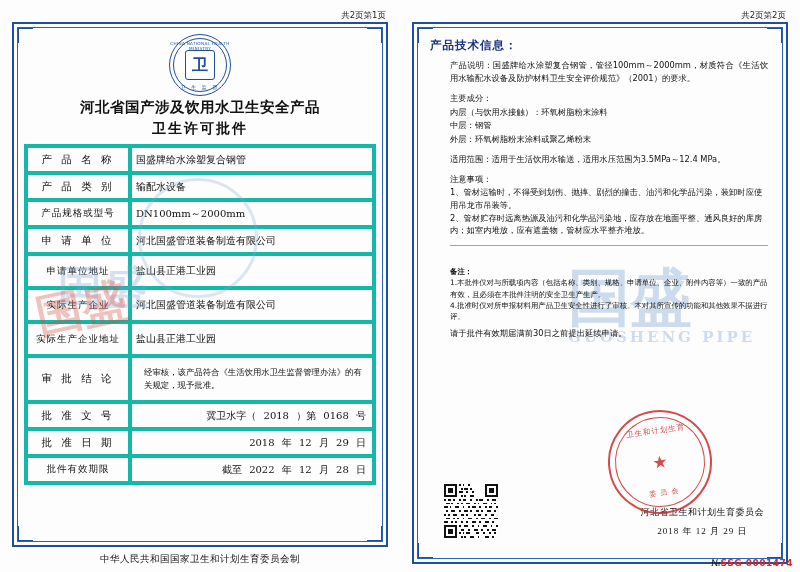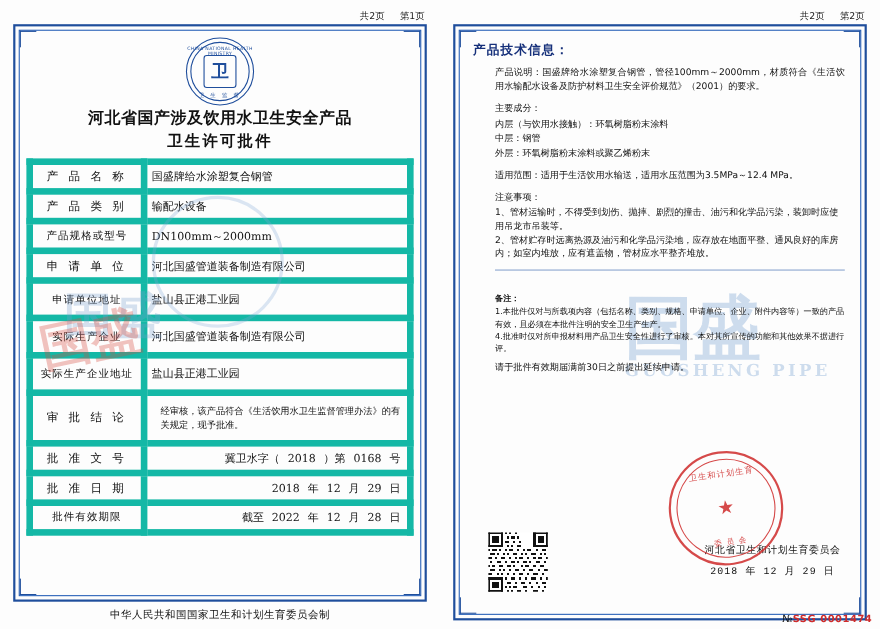--- a/index.html
+++ b/index.html
@@ -22,21 +22,20 @@
     width: 400px; height: 572px;
     padding: 8px 10px 6px 10px;
     display: flex;
     flex-direction: column;
   }
   .half.left { }
   .half.right { }
 
   .page-marks {
     display: flex; justify-content: flex-end;
-    gap: 14px;
     font-size: 8.5px; color: #222;
     height: 14px; line-height: 14px;
     padding-right: 4px;
   }
 
   
   .cert {
     position: relative;
     flex: 1;
     border: 2px solid #1f4e9c;
@@ -117,21 +116,21 @@
     margin: 3px 0 6px 0;
   }
 
   table.form {
     width: 100%;
     border-collapse: collapse;
     table-layout: fixed;
     font-size: 10px;
   }
   table.form td {
-    border: 6px solid #14b8a6;
+    border: 4px solid #14b8a6;
     padding: 0 4px;
     height: 27px;
     vertical-align: middle;
     color: #111;
   }
   td.label {
     width: 104px;
     text-align: center;
     letter-spacing: 3px;
     font-size: 10.5px;
@@ -200,26 +199,26 @@
   .remark .rtitle { font-weight: bold; }
   .notice {
     margin: 6px 8px 0 26px;
     font-size: 8.3px;
     color: #111;
     position: relative; z-index: 3;
   }
 
   .sign-block {
     position: absolute;
-    right: 18px; bottom: 32px;
+    right: 18px; bottom: 20px;
     text-align: center;
     font-size: 9px;
     color: #111;
     z-index: 4;
-    font-family: Liberation Mono, monospace;
+    font-family: Liberation Serif, serif;
   }
   .sign-block .org { letter-spacing: .5px; }
   .sign-block .sdate { margin-top: 6px; letter-spacing: 1px; }
 
   .redstamp {
     position: absolute;
     right: 70px; bottom: 44px;
     width: 104px; height: 104px;
     border-radius: 50%;
     border: 2.2px solid #cf2b2b;

